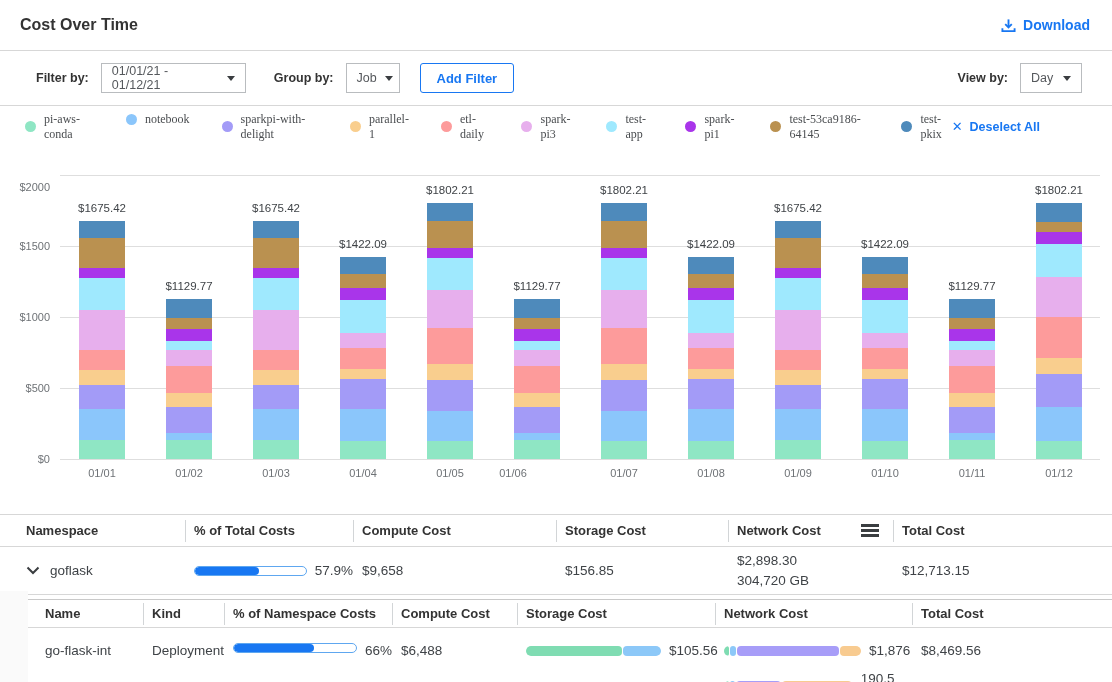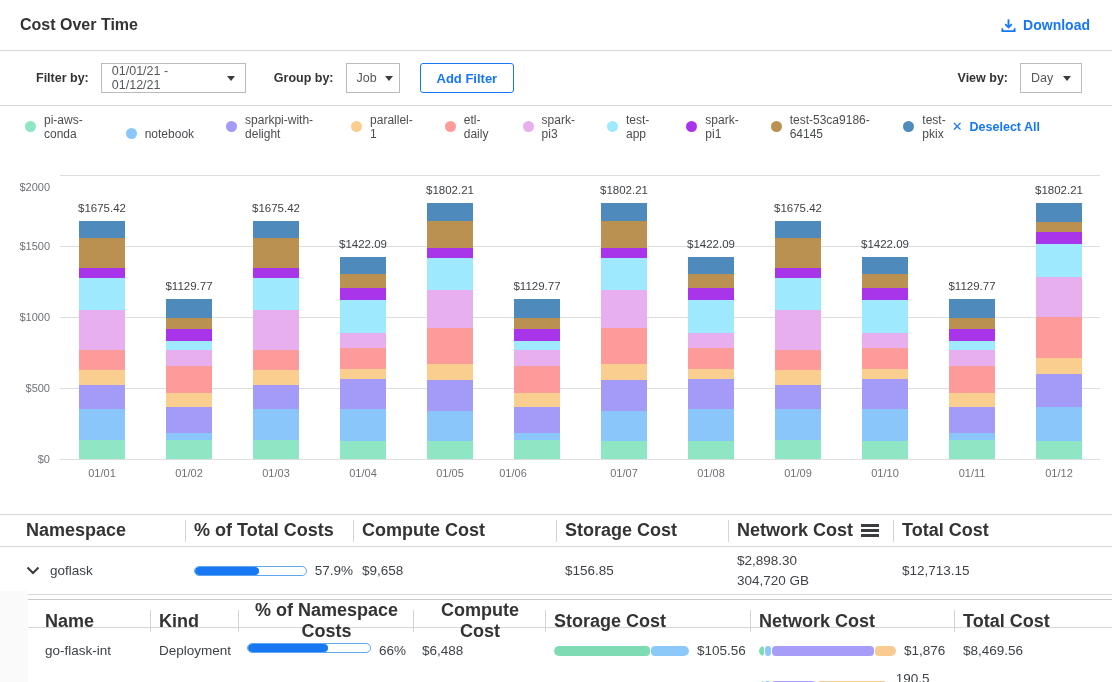--- a/index.html
+++ b/index.html
@@ -25,45 +25,45 @@
   .dd-day  { width:62px; }
   .caret { width:0; height:0; border-left:4.5px solid transparent; border-right:4.5px solid transparent;
     border-top:5.5px solid #3a3d40; margin-left:8px; }
   .add-filter { height:30px; padding:0 16px; border:1px solid #1877f2; border-radius:3px;
     background:#fff; color:#1877f2; font-size:13px; font-weight:bold; cursor:pointer;
     font-family:inherit; }
   .tb-spacer { flex:1; }
 
   
   .legend-bar { height:41px; display:flex; align-items:center; padding:0 72px 0 25px; }
-  .legend-items { display:flex; align-items:flex-end; gap:32px; flex:1; }
+  .legend-items { display:flex; align-items:flex-start; gap:32px; flex:1;font-family:Liberation Serif, serif; }
   .legend-item { display:flex; align-items:center; gap:8px; font-size:12px; color:#4a4d50; cursor:pointer; }
   .legend-dot { width:11px; height:11px; border-radius:50%; flex:0 0 11px; }
   .deselect-all { display:flex; align-items:center; gap:7px; color:#1877f2; font-size:12.5px;
     font-weight:bold; cursor:pointer; white-space:nowrap; }
   .x-icon { font-size:13px; font-weight:bold; }
 
   
   .chart-section { position:relative; height:342px; }
   .plot { position:absolute; left:60px; right:12px; top:28px; height:284px; }
   .gridline { position:absolute; left:0; right:0; height:1px; background:#dedede; }
   .y-tick { position:absolute; left:-58px; width:48px; text-align:right; font-size:11px;
     color:#6e7276; transform:translateY(-50%); }
   .bar-col { position:absolute; bottom:0; width:46px; display:flex; flex-direction:column-reverse;
     cursor:pointer; }
   .bar-total { position:absolute; width:90px; text-align:center; font-size:11.5px; color:#3f4347; }
   .x-label { position:absolute; top:292px; width:90px; text-align:center; font-size:11px; color:#6e7276; }
 
   
   .table-section { margin-top:25px; }
   .grid-main { display:grid; grid-template-columns:185px 168px 203px 172px 165px 1fr; }
-  .grid-nested { display:grid; grid-template-columns:115px 81px 168px 125px 198px 197px 1fr;gap:7px; }
+  .grid-nested { display:grid; grid-template-columns:115px 81px 168px 125px 198px 197px 1fr; }
   .thead { border-top:1px solid #d7d7d7; border-bottom:1px solid #d7d7d7; height:33px; }
-  .th { position:relative; display:flex; align-items:center; font-size:18px; font-weight:bold;
-    color:#333; padding-left:9px;text-align:center; }
+  .th { position:relative; display:flex; align-items:center; font-size:13px; font-weight:bold;
+    color:#333; padding-left:9px; }
   .th.divider::before { content:""; position:absolute; left:0; top:50%; transform:translateY(-50%);
     width:1px; height:22px; background:#d2d5d7; }
   .th-first { padding-left:26px; }
   .th-first-nested { padding-left:17px; }
   .th-flex { justify-content:space-between; padding-right:14px; }
   .trow { height:48px; border-bottom:1px solid #d7d7d7; }
   .td { display:flex; align-items:center; font-size:13.5px; color:#3f4347; padding-left:9px; }
   .td-first { padding-left:26px; gap:10px; }
   .td-2line { flex-direction:column; align-items:flex-start; justify-content:center; gap:3px; line-height:17px; }
 

